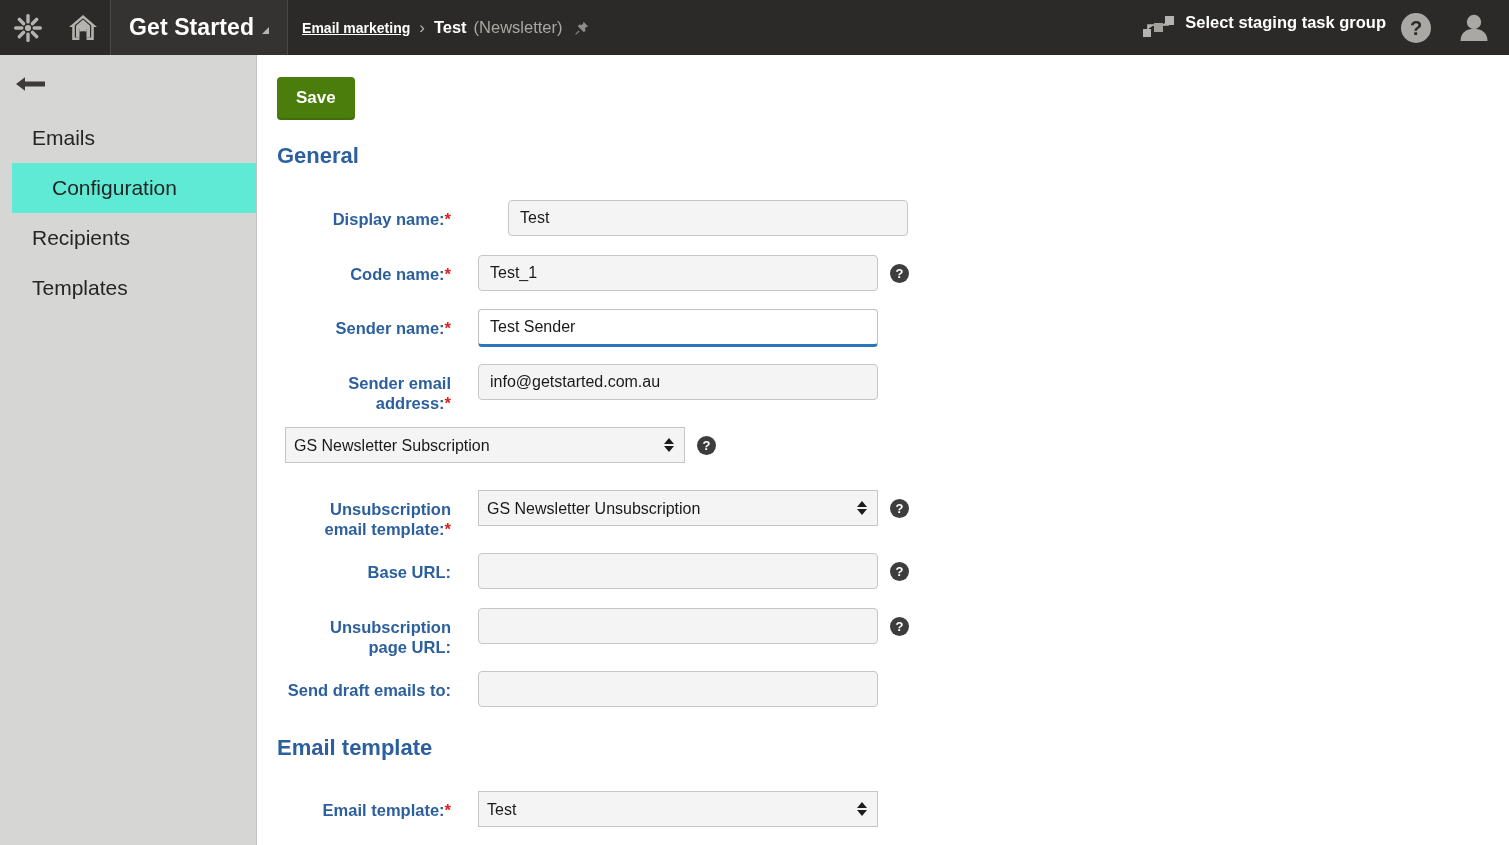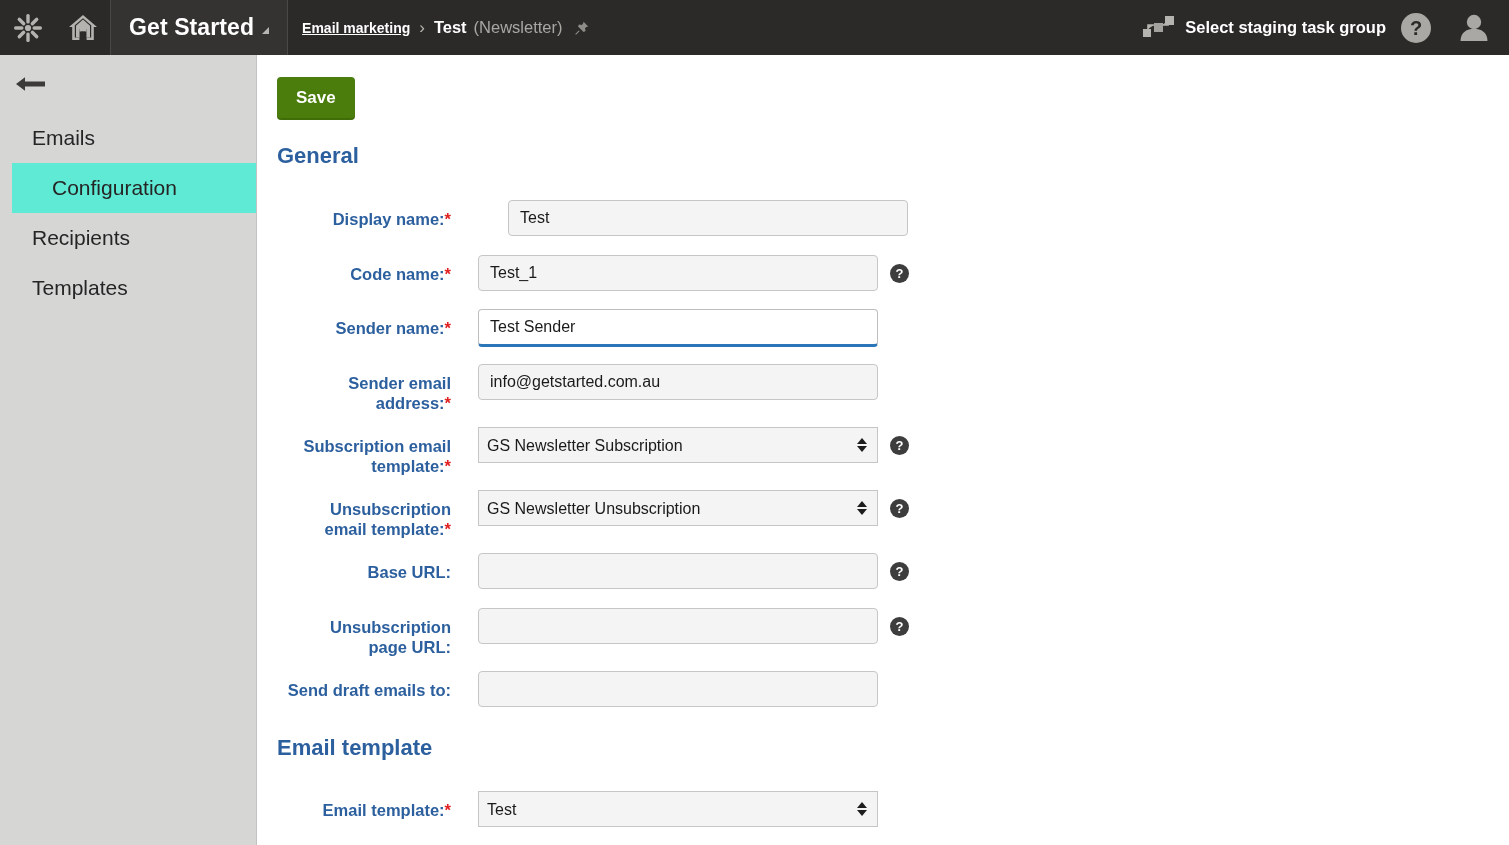--- a/index.html
+++ b/index.html
@@ -63,21 +63,21 @@
   .crumb-sub {
     color: #a9a7a3; font-size: 16.5px; margin-left: 7px; white-space: nowrap;
   }
   .pin-icon { margin-left: 11px; display: flex; align-items: center; }
 
   .tb-right {
     display: flex; align-items: center; flex: 0 0 auto;
     padding-right: 8px;
   }
   .tb-staging {
-    display: flex; align-items: center; cursor: pointer;
+    display: flex; align-items: flex-start; cursor: pointer;
   }
   .stage-icon { width: 38px; height: 30px; position: relative; margin-right: 8px;}
   .stage-label {
     color: #ffffff; font-size: 16.5px; font-weight: bold; white-space: nowrap;
   }
   .tb-help { width: 60px; display:flex; align-items:center; justify-content:center; }
   .tb-user { width: 55px; display:flex; align-items:center; justify-content:center; }
 
   
   .sidebar {
@@ -345,24 +345,20 @@
   <div class="row" style="top:254px;">
     <div class="lbl">
       <span>Sender name:</span><span class="req">*</span>
     </div>
     <div class="fieldwrap">
       <input class="txt focused" type="text" value="Test Sender" style="">
     </div>
   </div>
 
   <div class="row" style="top:372px;">
-    <div class="lbl">
-      <span>Subscription email</span><br>
-      <span>template:</span><span class="req">*</span>
-    </div>
     <div class="fieldwrap">
       <span class="selwrap">
         <select class="sel">
           <option>GS Newsletter Subscription</option>
         </select>
         <span class="sel-arrows">
           <span class="ar-up"></span>
             <span class="ar-dn"></span>
         </span>
       </span>

